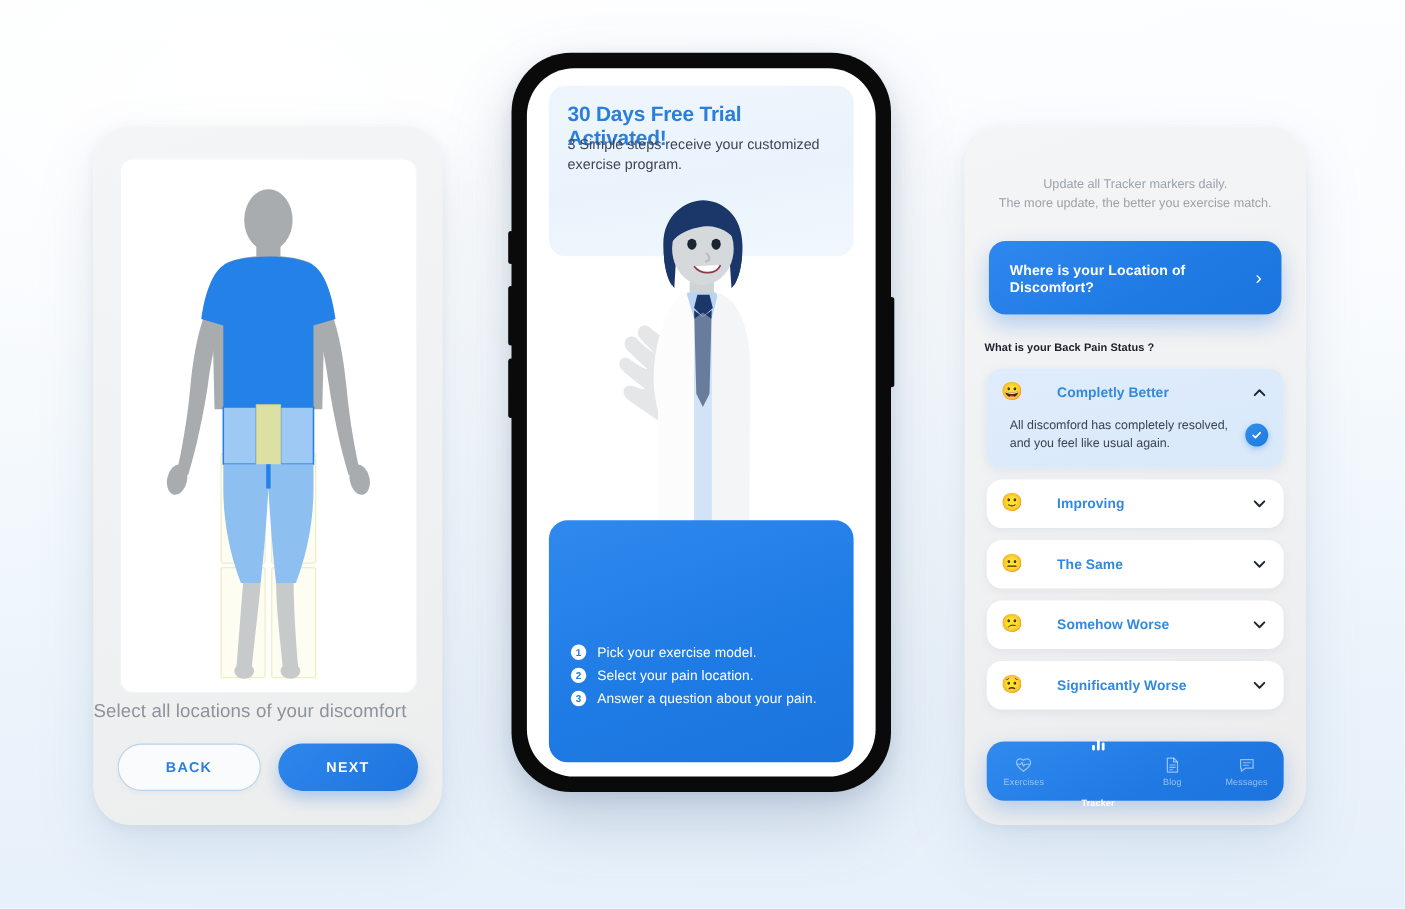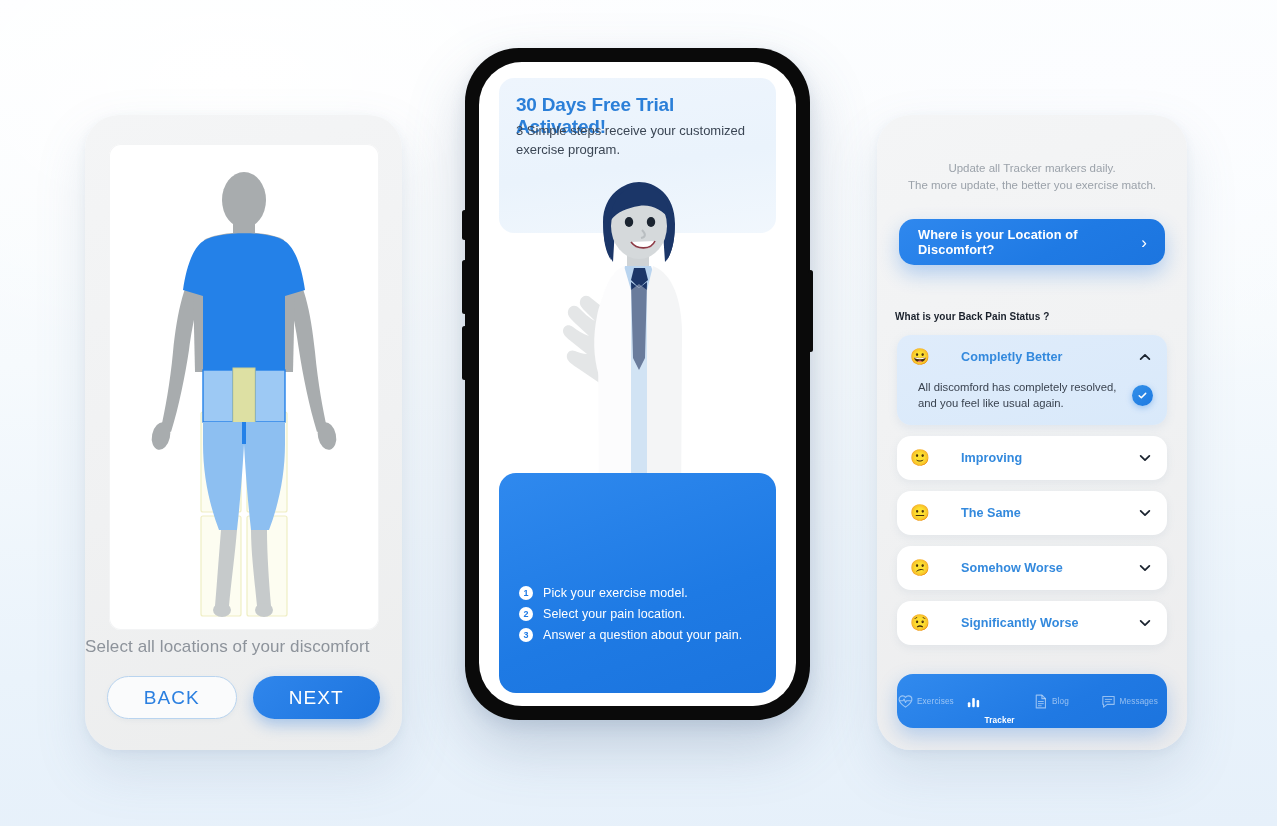--- a/index.html
+++ b/index.html
@@ -33,21 +33,21 @@
   .left-caption {
     position: absolute; left: 0; top: 522px; width: 100%;
     text-align: left; font-size: 17px; color: #8d939b; letter-spacing: .1px;
   }
   .left-buttons {
     position: absolute; left: 22px; top: 561px; width: 273px;
     display: flex; gap: 16px;
   }
   .btn {
     height: 43px; border-radius: 23px; display: flex; align-items: center;
-    justify-content: center; font-size: 19px; font-weight: 400;
+    justify-content: center; font-size: 13px; font-weight: 700;
     letter-spacing: 1.1px; cursor: pointer; flex: 1;
   }
   .btn-back {
     background: #fafbfc; color: #2a7fe0; border: 1.4px solid #b9d4ef;
     box-shadow: 0 2px 5px rgba(120,145,175,0.07);
   }
   .btn-next {
     background: linear-gradient(135deg, #2f86ec 0%, #1d74de 100%);
     color: #ffffff; border: none;
     box-shadow: 0 6px 15px rgba(30,115,220,0.34);
@@ -105,21 +105,21 @@
     background: linear-gradient(160deg, #f4f5f6 0%, #f0f1f2 55%, #ececed 100%);
     border-radius: 34px;
     box-shadow: 0 22px 50px rgba(110,135,165,0.17), 0 3px 10px rgba(110,135,165,0.10);
     overflow: hidden;
   }
   .tracker-hint {
     position: absolute; left: 14px; top: 45px; right: 14px; text-align: center;
     font-size: 11.5px; line-height: 16.5px; color: #9ba2aa;
   }
   .loc-btn {
-    position: absolute; left: 22px; top: 104px; right: 22px; height: 46px;
+    position: absolute; left: 22px; top: 104px; right: 22px; height: 67px;
     background: linear-gradient(150deg, #2f88ee 0%, #1f7ae4 60%, #1c75df 100%);
     border-radius: 15px; display: flex; align-items: center;
     padding: 0 18px 0 19px; cursor: pointer;
     box-shadow: 0 9px 20px rgba(32,120,225,0.30);
   }
   .loc-btn-label { flex: 1; font-size: 12.8px; font-weight: 700; color: #ffffff; letter-spacing: .1px; }
   .chev-right { color: #ffffff; font-size: 17px; font-weight: 400; line-height: 1; }
 
   .status-q {
     position: absolute; left: 18px; top: 196px;
@@ -150,21 +150,21 @@
     box-shadow: 0 2px 6px rgba(30,120,225,0.35);
   }
 
   .bottom-nav {
     position: absolute; left: 20px; bottom: 22px; right: 20px; height: 54px;
     background: linear-gradient(150deg, #318aee 0%, #2079e3 62%, #1c74de 100%);
     border-radius: 16px; display: flex; align-items: center;
     box-shadow: 0 8px 20px rgba(32,120,225,0.28);
   }
   .nav-item {
-    flex: 1; display: flex; flex-direction: row; align-items: center;
+    flex: 1; display: flex; flex-direction: column; align-items: center;
     gap: 3px; cursor: pointer; color: rgba(255,255,255,0.52);
   }
   .nav-item.active { color: #ffffff; }
   .nav-label { font-size: 8.2px; letter-spacing: .15px; }
   .nav-item.active .nav-label { font-weight: 700; margin-top: 38px; }
 </style>
 </head>
 <body>
 
 <div class="stage">

